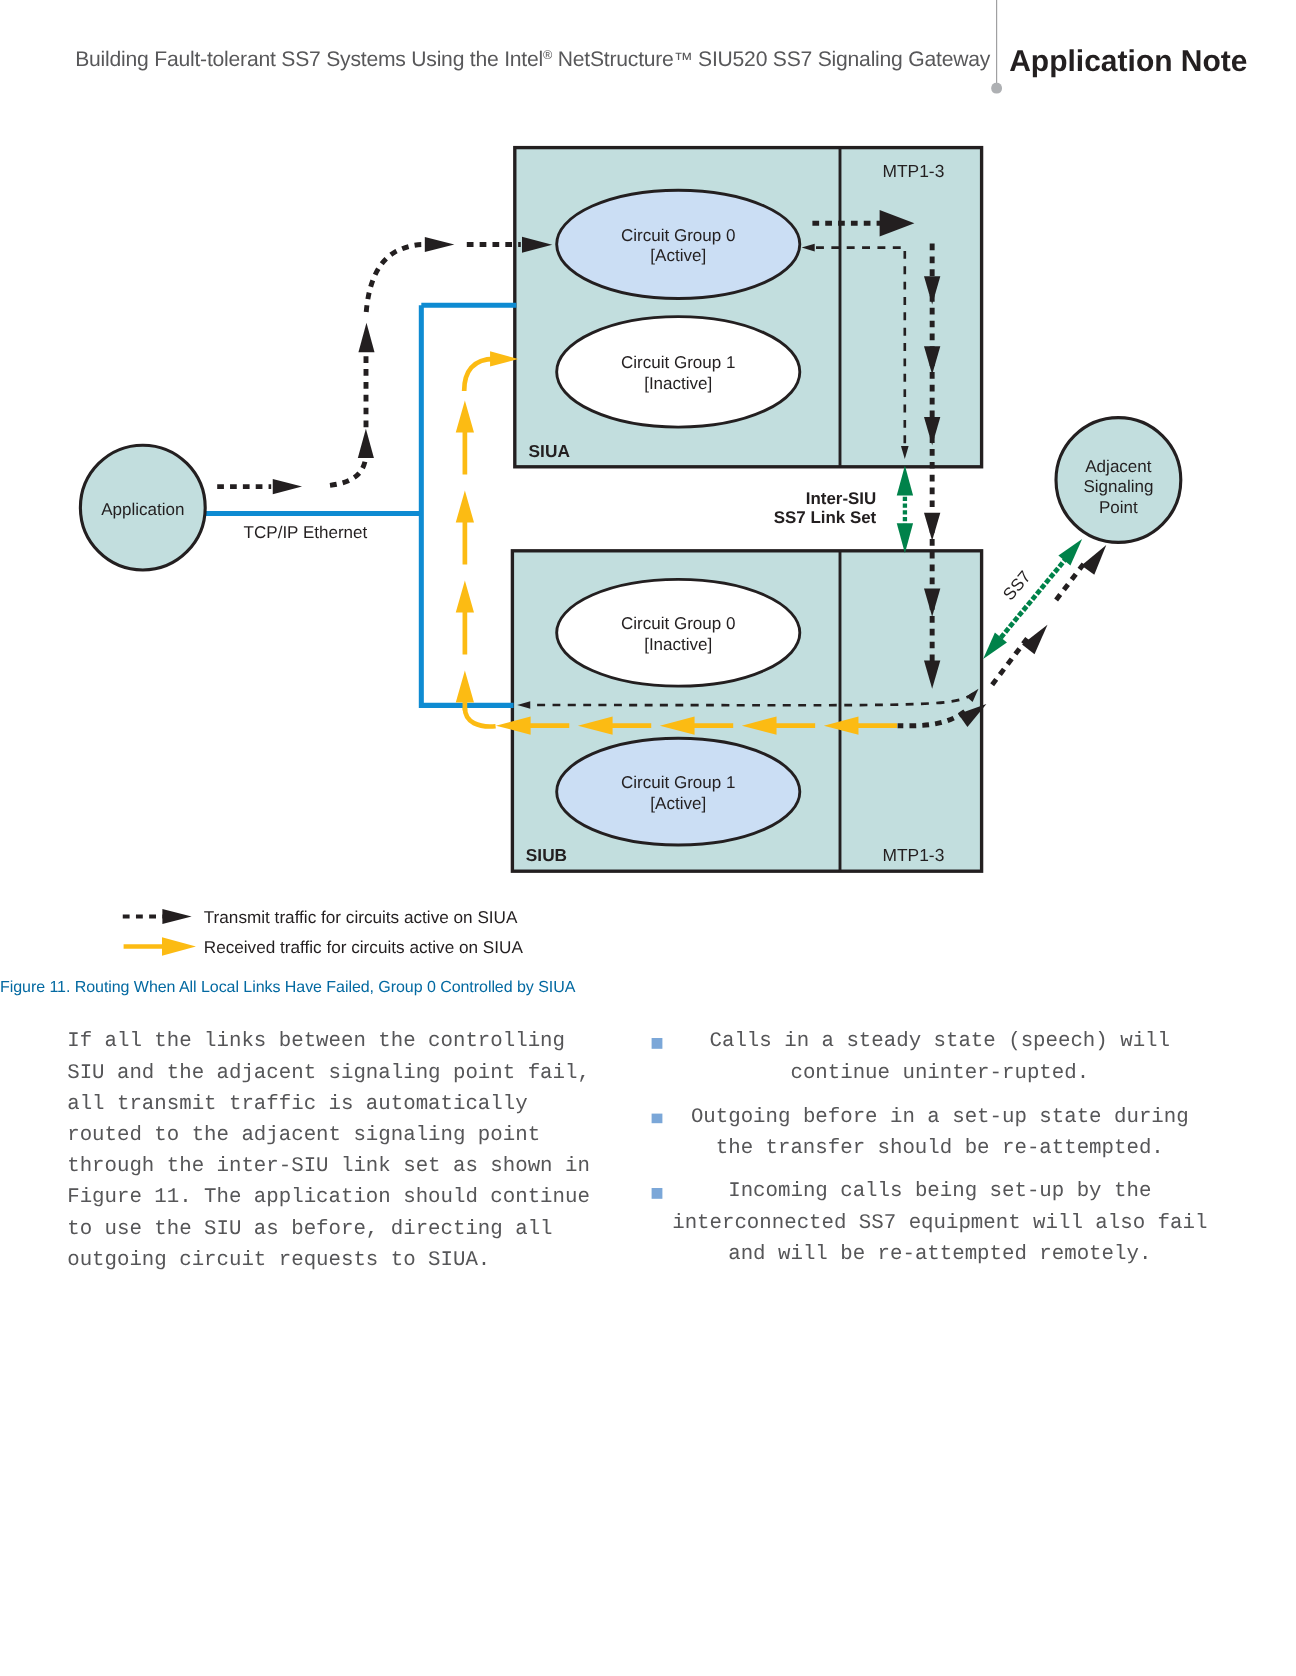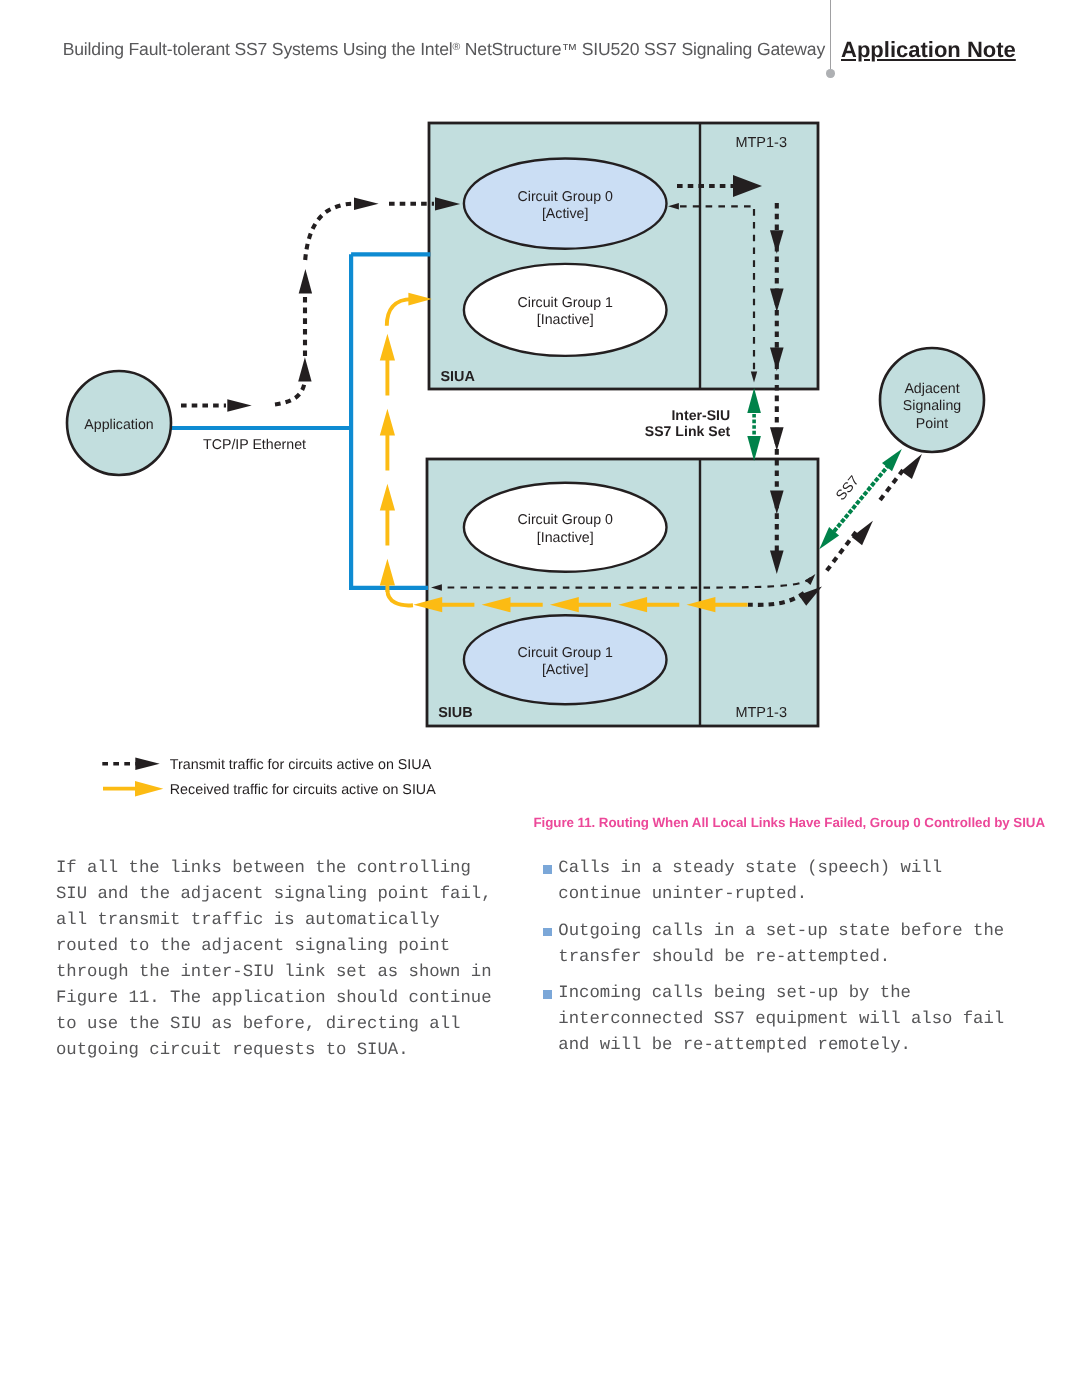--- a/index.html
+++ b/index.html
@@ -6,35 +6,35 @@
   *{-webkit-font-smoothing:antialiased;text-rendering:geometricPrecision;}
   body{width:1080px;height:1397px;font-family:"Liberation Sans",sans-serif;}
   .page{position:relative;width:1080px;height:1228px;overflow:hidden;background:#fff;}
 
   
   .hdr-title{position:absolute;left:62.7px;top:38.5px;font-size:17.6px;color:#58585a;letter-spacing:-0.18px;white-space:nowrap;}
   .hdr-title .reg{font-size:10.5px;vertical-align:5.5px;}
   .hdr-tm{font-size:16px;vertical-align:0px;letter-spacing:-0.4px;}
   .hdr-rule{position:absolute;left:829.8px;top:0px;width:1.5px;height:70.5px;background:#a0a0a2;}
   .hdr-dot{position:absolute;left:826.4px;top:69.2px;width:8.4px;height:8.4px;border-radius:50%;background:#aeb0b3;}
-  .hdr-note{position:absolute;left:841px;top:37px;font-size:22px;font-weight:bold;color:#231f20;letter-spacing:0px;white-space:nowrap;text-decoration:underline;}
+  .hdr-note{position:absolute;left:841px;top:37px;font-size:25px;font-weight:bold;color:#231f20;letter-spacing:0px;white-space:nowrap;}
 
   
   #diagram{position:absolute;left:0;top:0;}
 
   
-  .caption{position:absolute;left:0;top:814.8px;width:1045px;text-align:right;font-size:13.35px;font-weight:bold;color:#ec4899;letter-spacing:-0.05px;}
+  .caption{position:absolute;left:0;top:814.8px;width:1045px;text-align:left;font-size:13.35px;font-weight:normal;color:#0369a1;letter-spacing:-0.05px;}
 
   
   .col{position:absolute;font-size:17.3px;line-height:26px;color:#565658;font-family:Liberation Mono, monospace;}
   .col-left{left:56px;top:856px;width:446px;}
   .col-right{left:543px;top:856px;width:465px;}
   .col p{margin:0 0 11px 0;}
   .bullets{list-style:none;margin:0;padding:0;}
-  .bullets li{position:relative;padding-left:15.3px;margin-bottom:10.6px;}
+  .bullets li{position:relative;padding-left:15.3px;margin-bottom:10.6px;text-align:center;}
   .bullets li .sq{position:absolute;left:0px;top:9px;width:8.6px;height:8.6px;background:#7ba7d8;}
 
   
   .pageno{position:absolute;left:962px;top:1350.5px;font-size:17.5px;font-weight:bold;color:#0074bd;}
 </style>
 </head>
 <body>
 
 <div class="page">
   <div class="hdr-title"><span>Building Fault-tolerant SS7 Systems Using the Intel</span><span class="reg">®</span><span> NetStructure</span><span class="hdr-tm">™</span><span> SIU520 SS7 Signaling Gateway</span></div>
@@ -172,18 +172,18 @@
       <text x="169.8" y="794.4" font-size="14.3" fill="#231f20">Received traffic for circuits active on SIUA</text>
     </g>
   </svg>
   <div class="caption">Figure 11. Routing When All Local Links Have Failed, Group 0 Controlled by SIUA</div>
   <div class="col col-left">
     <p>If all the links between the controlling SIU and the adjacent signaling point fail, all transmit traffic is automatically routed to the adjacent signaling point through the inter-SIU link set as shown in Figure 11. The application should continue to use the SIU as before, directing all outgoing circuit requests to SIUA.</p>
   </div>
   <div class="col col-right">
     <ul class="bullets">
       <li><span class="sq"></span><span>Calls in a steady state (speech) will continue uninter-rupted.</span></li>
-      <li><span class="sq"></span><span>Outgoing calls in a set-up state before the transfer should be re-attempted.</span></li>
+      <li><span class="sq"></span><span>Outgoing before in a set-up state during the transfer should be re-attempted.</span></li>
       <li><span class="sq"></span><span>Incoming calls being set-up by the interconnected SS7 equipment will also fail and will be re-attempted remotely.</span></li>
     </ul>
   </div>
   <div class="pageno">16</div>
 </div>
 
 </body></html>

